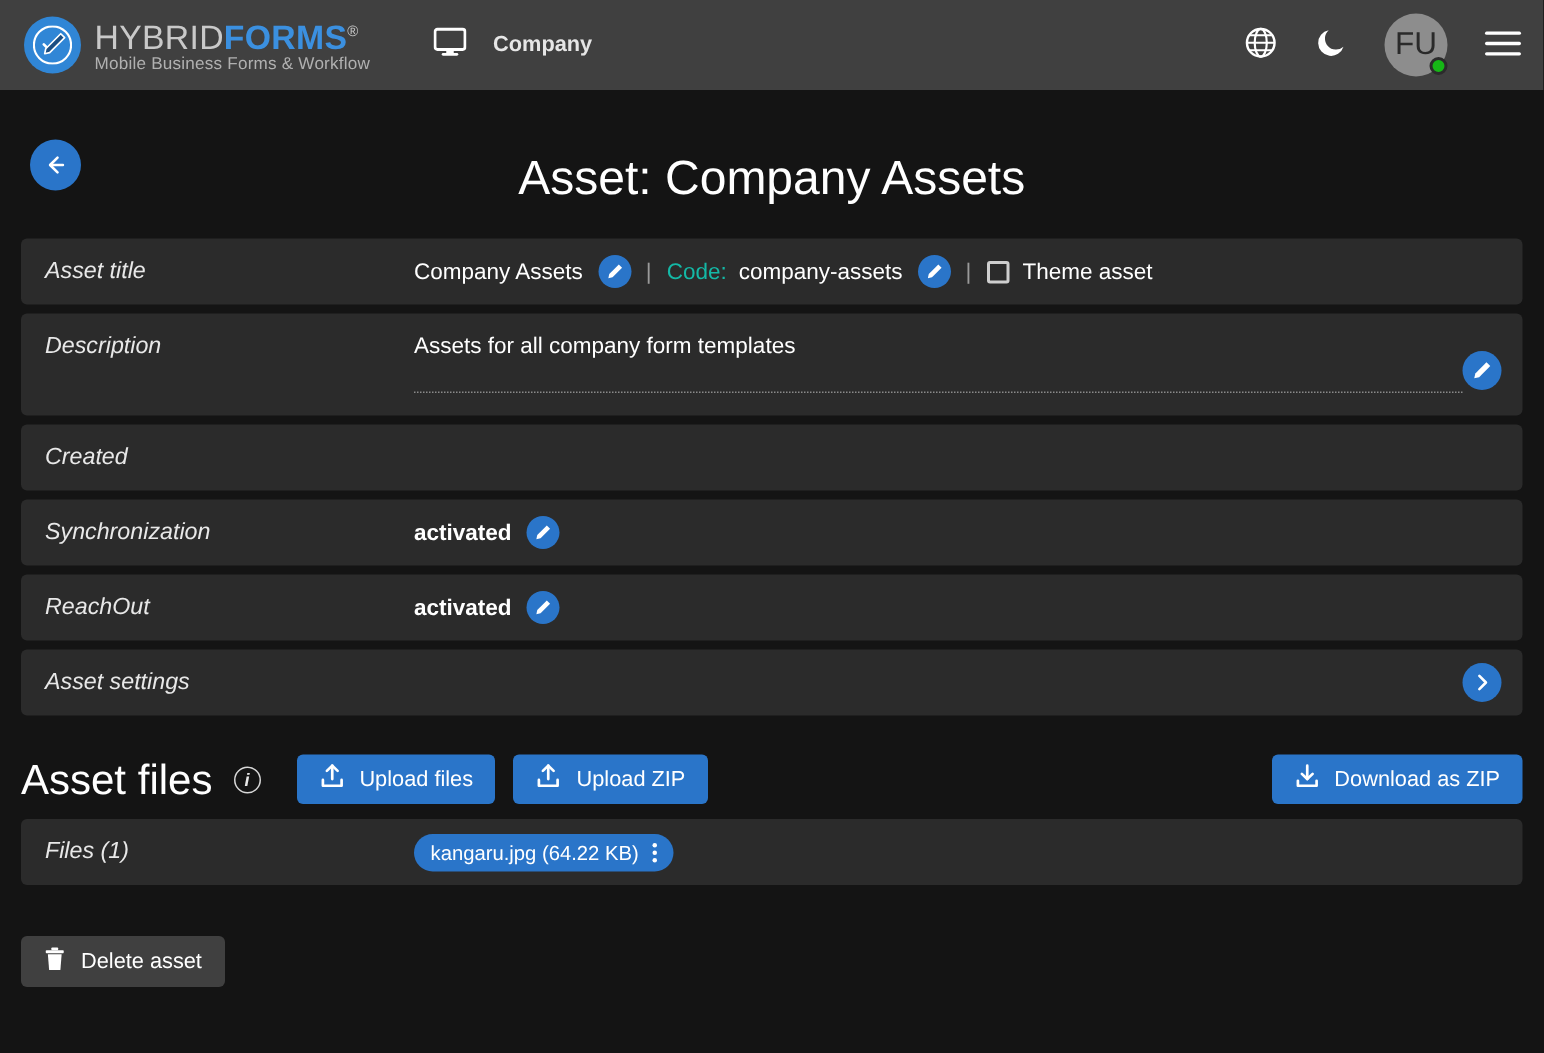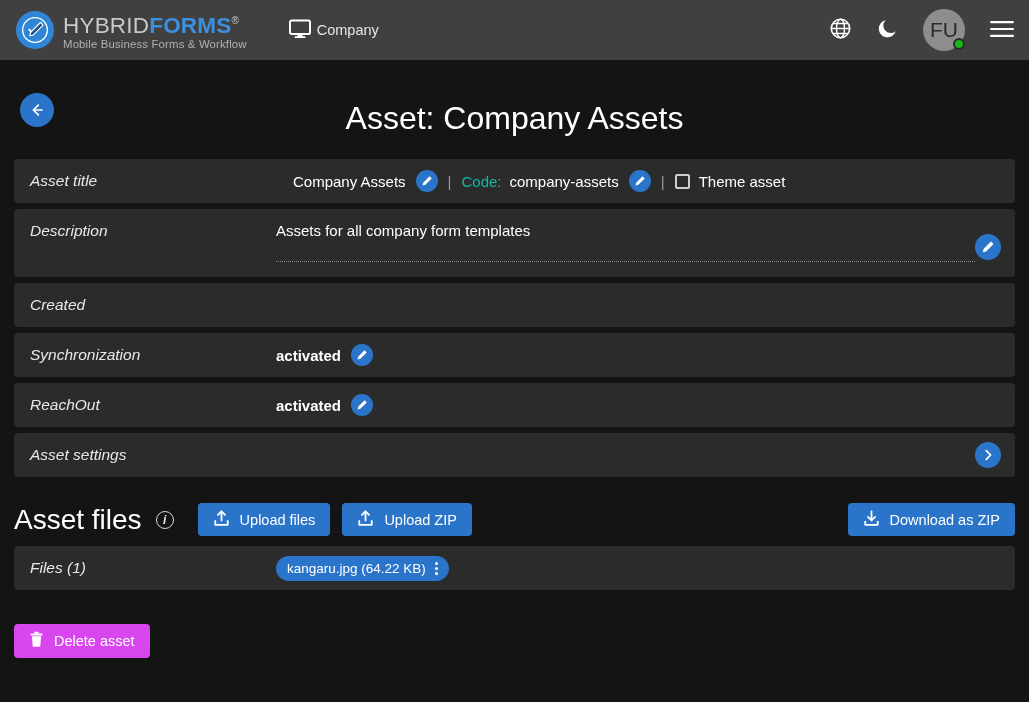--- a/index.html
+++ b/index.html
@@ -25,22 +25,22 @@
     flex: none;
   }
   .logo-text { display: flex; flex-direction: column; justify-content: center; }
   .logo-line1 { font-size: 22.5px; letter-spacing: .2px; line-height: 23px; white-space: nowrap; }
   .logo-line1 .lt { color: #c9c9c9; font-weight: 400; }
   .logo-line1 .bd { color: #3b90e0; font-weight: 700; }
   .logo-line1 .reg { color: #c9c9c9; font-size: 10px; vertical-align: super; font-weight: 400; }
   .logo-line2 { font-size: 11.4px; color: #b0b0b0; letter-spacing: .15px; line-height: 14px; white-space: nowrap; }
 
   .company {
-    display: flex; align-items: center; gap: 6px;
-    margin-left: 42px; color: #e6e6e6; font-size: 14.5px;
+    display: flex; align-items: center; gap: 18px;
+    margin-left: 42px; color: #e6e6e6; font-size: 14.5px; font-weight: bold;
   }
   .topbar-right {
     margin-left: auto; display: flex; align-items: center; gap: 24px;
   }
   .icon-btn {
     background: none; border: 0; cursor: pointer;
     display: flex; align-items: center; justify-content: center;
     color: #ffffff;
   }
   .avatar {
@@ -79,21 +79,21 @@
     padding: 0 14px 0 16px;
   }
   .row-label {
     width: 246px; flex: none;
     color: #e8e8e8; font-style: italic; font-size: 15.5px;
   }
   .row-value {
     flex: 1; display: flex; align-items: center;
     color: #ffffff; font-size: 15px;
   }
-  .row-title { padding: 8px 14px 8px 16px; gap: 17px; }
+  .row-title { padding: 8px 14px 8px 16px; }
   .row-desc { align-items: stretch; padding-top: 13px; padding-bottom: 13px; min-height: 68px; }
 
   .sep { color: #9a9a9a; margin: 0 10px; }
   .code-label { color: #14b8a6; }
   .code-val { color: #ffffff; margin-left: 8px; }
 
   .pencil-btn {
     width: 22px; height: 22px; border-radius: 50%;
     background: #2a75c9; border: 0; cursor: pointer; flex: none;
     display: inline-flex; align-items: center; justify-content: center;
@@ -153,21 +153,21 @@
     display: inline-flex; align-items: center; gap: 9px;
     background: #2a75c9; color: #ffffff;
     border-radius: 13px; height: 25px; padding: 0 11px;
     font-size: 13.5px; cursor: pointer;
   }
   .chip-dots { display: flex; flex-direction: column; gap: 2px; cursor: pointer; }
   .chip-dots i { width: 3px; height: 3px; background: #fff; border-radius: 50%; display: block; }
 
   .btn-delete {
     display: inline-flex; align-items: center; gap: 10px;
-    background: #d946ef; color: #ffffff;
+    background: #404040; color: #ffffff;
     border: 0; border-radius: 4px; cursor: pointer;
     height: 34px; padding: 0 15px; margin-top: 28px;
     font-size: 14.5px; font-family: "Liberation Sans", sans-serif;
   }
 </style>
 </head>
 <body>
 
 <div class="topbar">
 

